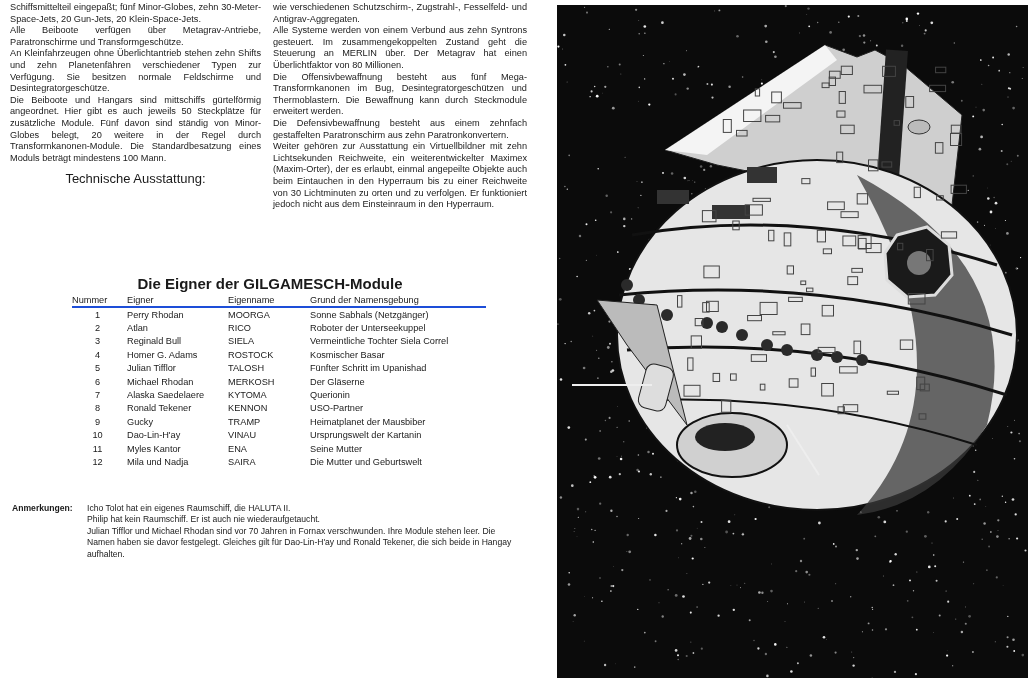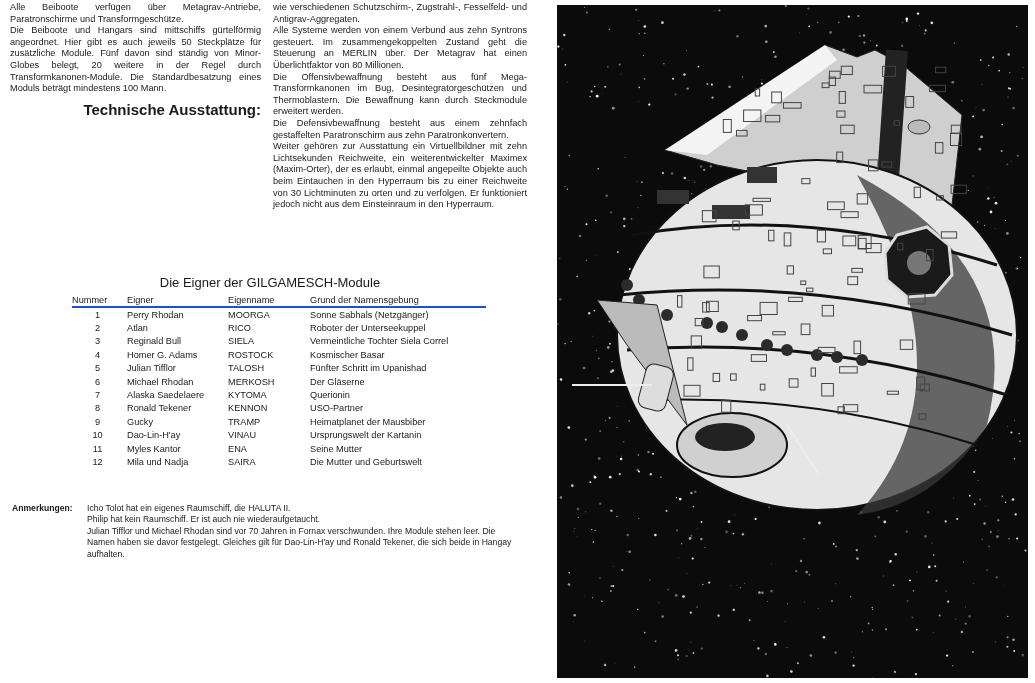--- a/index.html
+++ b/index.html
@@ -2,23 +2,23 @@
 <html><head>
 <meta charset="utf-8">
 <style>
   html, body { margin:0; padding:0; background:#ffffff; }
   body { width:1035px; height:683px; position:relative; overflow:hidden;
          font-family:"Liberation Sans", sans-serif; color:#1a1a1a; }
   .col { position:absolute; font-size:9.2px; line-height:11.6px; text-align:justify; }
   .col p { margin:0; }
   #colA { left:10px; top:2px; width:251px; }
   #colB { left:273px; top:2px; width:254px; }
-  .subhead { font-weight:bold; text-align:right; margin-top:9px !important; font-size:15px; }
+  .subhead { font-weight:normal; text-align:center; margin-top:9px !important; font-size:13px; }
   #tableTitle { position:absolute; left:60px; top:275px; width:420px; text-align:center;
-                font-weight:normal; font-size:13px; }
+                font-weight:bold; font-size:15px; }
   #ownersTable { position:absolute; left:72px; top:293px; border-collapse:collapse;
                  font-size:9.2px; }
   #ownersTable th { font-weight:normal; text-align:left; padding:0; height:13px;
                     border-bottom:2px solid #1d4ed8; }
   #ownersTable td { padding:0; height:13.4px; }
   #ownersTable .c-num { width:51px; text-align:center; }
   #ownersTable th.c-num { text-align:left; }
   #ownersTable .c-owner { width:101px; padding-left:4px; }
   #ownersTable .c-name { width:82px; }
   #ownersTable .c-reason { width:176px; }
@@ -26,21 +26,23 @@
   #notes .lbl { position:absolute; left:0; top:0; font-weight:bold; }
   #notes .body { margin-left:75px; }
   #notes .body p { margin:0; }
   #shipImage { position:absolute; left:557px; top:5px; width:471px; height:673px; background:#0b0b0b; }
   #shipImage svg { display:block; }
 </style>
 </head>
 <body>
 
 <div id="colA" class="col">
+  <p>Schiffsmittelteil eingepaßt; fünf Minor-Globes, zehn 30-Meter-Space-Jets, 20 Gun-Jets, 20 Klein-Space-Jets.</p>
   <p>Alle Beiboote verfügen über Metagrav-Antriebe, Paratronschirme und Transformgeschütze.</p>
+  <p>An Kleinfahrzeugen ohne Überlichtantrieb stehen zehn Shifts und zehn Planetenfähren verschiedener Typen zur Verfügung. Sie besitzen normale Feldschirme und Desintegratorgeschütze.</p>
   <p>Die Beiboote und Hangars sind mittschiffs gürtelförmig angeordnet. Hier gibt es auch jeweils 50 Steckplätze für zusätzliche Module. Fünf davon sind ständig von Minor-Globes belegt, 20 weitere in der Regel durch Transformkanonen-Module. Die Standardbesatzung eines Moduls beträgt mindestens 100 Mann.</p>
   <p class="subhead">Technische Ausstattung:</p>
 </div>
 
 <div id="colB" class="col">
   <p>wie verschiedenen Schutzschirm-, Zugstrahl-, Fesselfeld- und Antigrav-Aggregaten.</p>
   <p>Alle Systeme werden von einem Verbund aus zehn Syntrons gesteuert. Im zusammengekoppelten Zustand geht die Steuerung an MERLIN über. Der Metagrav hat einen Überlichtfaktor von 80 Millionen.</p>
   <p>Die Offensivbewaffnung besteht aus fünf Mega-Transformkanonen im Bug, Desintegratorgeschützen und Thermoblastern. Die Bewaffnung kann durch Steckmodule erweitert werden.</p>
   <p>Die Defensivbewaffnung besteht aus einem zehnfach gestaffelten Paratronschirm aus zehn Paratronkonvertern.</p>
   <p>Weiter gehören zur Ausstattung ein Virtuellbildner mit zehn Lichtsekunden Reichweite, ein weiterentwickelter Maximex (Maxim-Orter), der es erlaubt, einmal angepeilte Objekte auch beim Eintauchen in den Hyperraum bis zu einer Reichweite von 30 Lichtminuten zu orten und zu verfolgen. Er funktioniert jedoch nicht aus dem Einsteinraum in den Hyperraum.</p>

